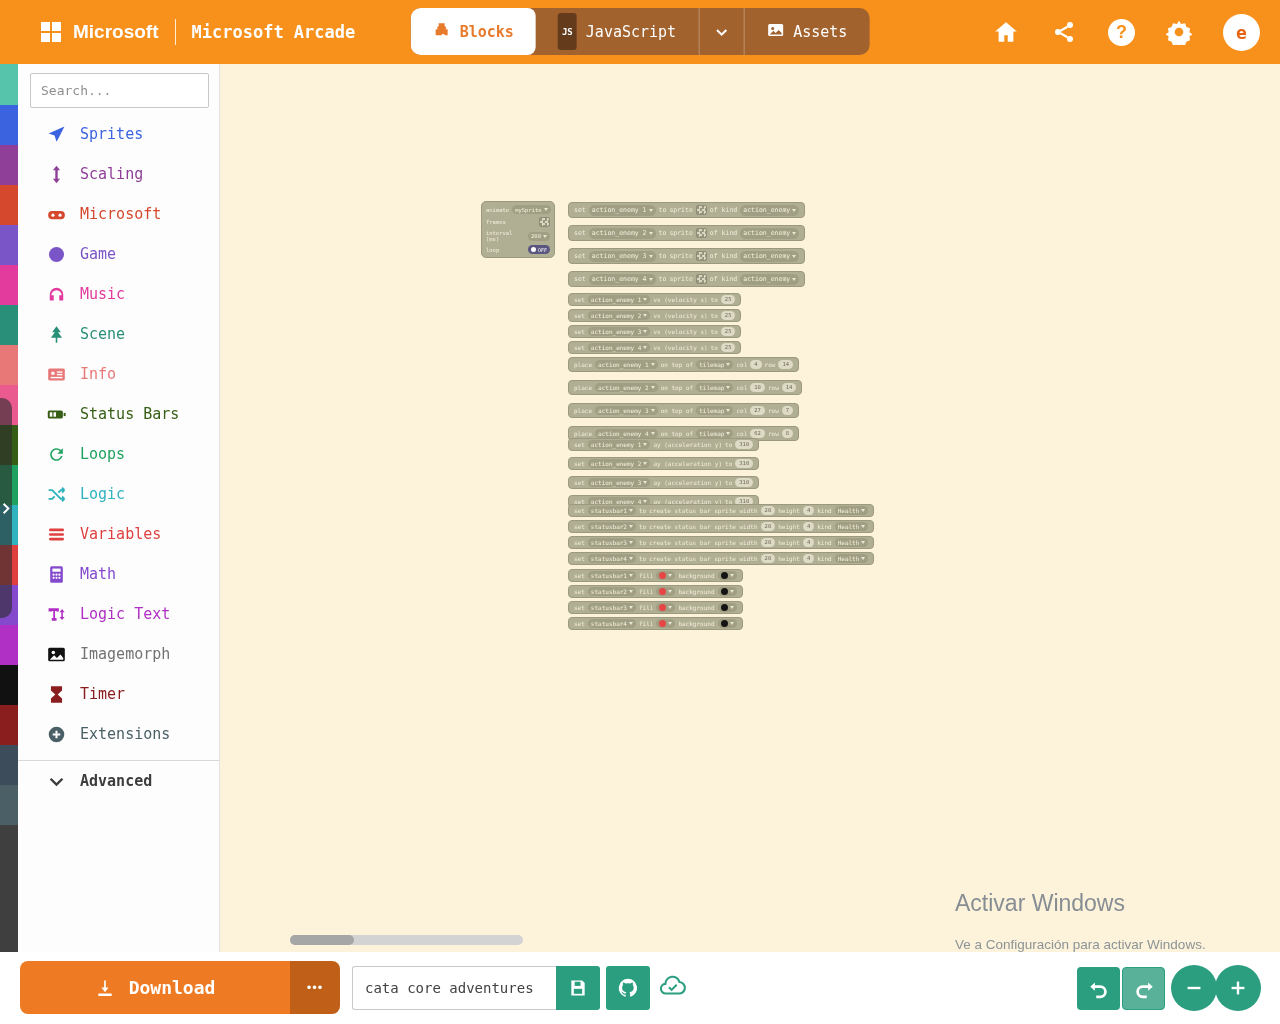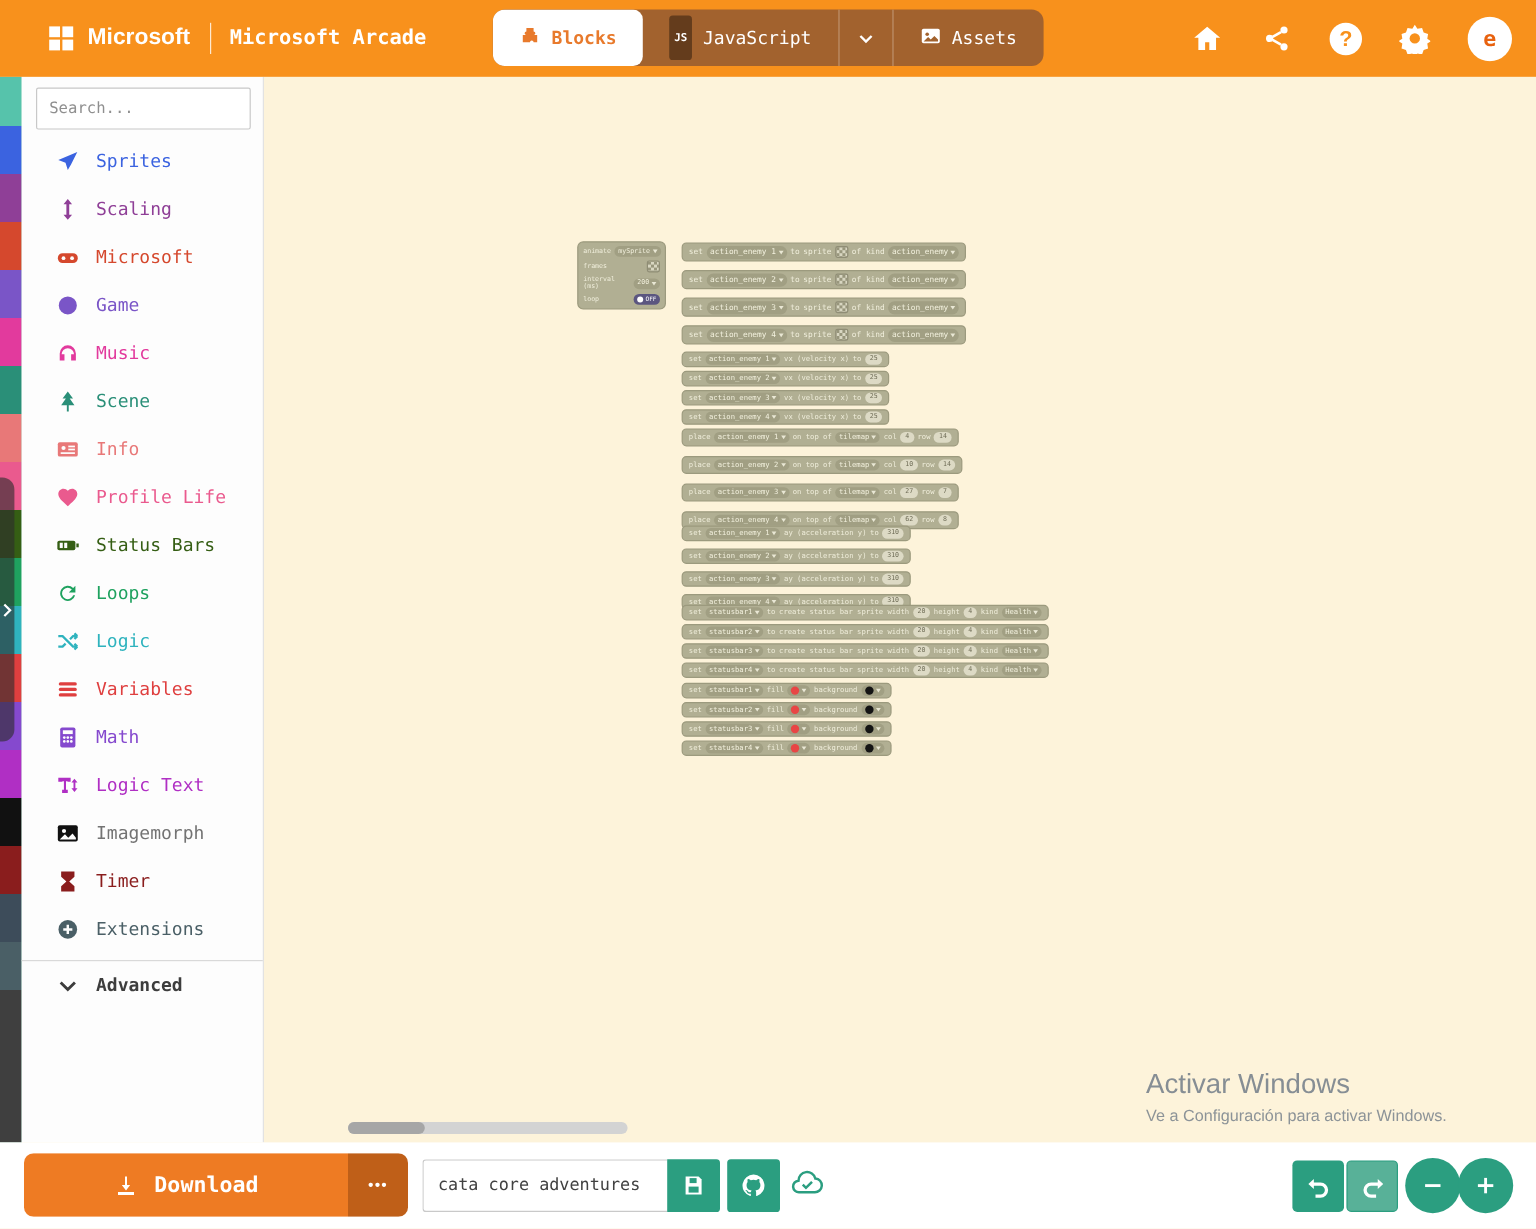--- a/index.html
+++ b/index.html
@@ -87,21 +87,21 @@
     border:1px solid #9c9a7e; border-radius:5px; padding:3px 4px; display:flex; flex-direction:column;
     gap:3px; color:#f0eedb; font-size:5.5px; cursor:pointer; }
   .mini-row { display:flex; align-items:center; justify-content:space-between; gap:3px; }
 
   .hscroll-track { position:absolute; left:70px; top:871px; width:233px; height:10px;
     border-radius:5px; background:#d3d3d3; cursor:pointer; }
   .hscroll-thumb { position:absolute; left:0; top:0; width:64px; height:10px; border-radius:5px; background:#a6a6a6; }
 
   .watermark { position:absolute; left:735px; top:826px; font-family:"Liberation Sans", sans-serif; }
   .wm-title { font-size:23px; color:rgba(128,136,144,.95); }
-  .wm-sub { font-size:13.5px; margin-top:5px; color:rgba(128,136,144,.9);text-align:right; }
+  .wm-sub { font-size:13.5px; margin-top:20px; color:rgba(128,136,144,.9);text-align:right; }
 
   
   .footer { position:absolute; left:0; top:952px; width:1280px; height:72px; background:#fff; z-index:10; }
   .dl-group { position:absolute; left:20px; top:9px; height:53px; display:flex; border-radius:8px; overflow:hidden; }
   .dl-main { width:270px; background:#ee7b23; color:#fff; display:flex; align-items:center;
     justify-content:center; gap:14px; font-size:18px; font-weight:700; cursor:pointer; border:none; font-family:inherit; }
   .dl-more { width:50px; background:#bf5f18; color:#fff; display:flex; align-items:center;
     justify-content:center; font-size:13px; letter-spacing:1px; cursor:pointer; border:none; }
   .proj-input { position:absolute; left:352px; top:14px; width:204px; height:44px; border:1px solid #c9c9c9;
     border-right:none; border-radius:3px 0 0 3px; padding:0 12px; font:14px "DejaVu Sans Mono", monospace;
@@ -284,28 +284,20 @@
             <rect x="1.5" y="4.5" width="21" height="15" rx="2"></rect>
             <circle cx="7.5" cy="10.5" r="2.2" fill="#fdfdfd"></circle>
             <rect x="12.5" y="8" width="7" height="1.8" fill="#fdfdfd"></rect>
             <rect x="12.5" y="11.2" width="7" height="1.8" fill="#fdfdfd"></rect>
             <rect x="4.5" y="15" width="15" height="1.8" fill="#fdfdfd"></rect>
           </svg>
         </span>
         <span class="cat-label" style="color: rgb(232, 120, 120);">Info</span>
       </div>
       <div class="cat-row">
-        <span class="cat-icon" style="color: rgb(234, 90, 142);">
-          <svg viewBox="0 0 24 24" width="19" height="19" fill="currentColor">
-            <path d="M12 21.35l-1.45-1.32C5.4 15.36 2 12.28 2 8.5 2 5.42 4.42 3 7.5 3c1.74 0 3.41.81 4.5 2.09A5.99 5.99 0 0 1 16.5 3C19.58 3 22 5.42 22 8.5c0 3.78-3.4 6.86-8.55 11.54L12 21.35z"></path>
-          </svg>
-        </span>
-        <span class="cat-label" style="color: rgb(234, 90, 142);">Profile Life</span>
-      </div>
-      <div class="cat-row">
         <span class="cat-icon" style="color: rgb(53, 94, 20);">
           <svg viewBox="0 0 24 24" width="19" height="19" fill="currentColor">
             <rect x="1" y="7" width="19" height="10" rx="2"></rect>
             <rect x="21" y="10" width="2.5" height="4"></rect>
             <rect x="3.5" y="9.2" width="3.2" height="5.6" fill="#fdfdfd"></rect>
             <rect x="8.2" y="9.2" width="3.2" height="5.6" fill="#fdfdfd"></rect>
           </svg>
         </span>
         <span class="cat-label" style="color: rgb(53, 94, 20);">Status Bars</span>
       </div>

